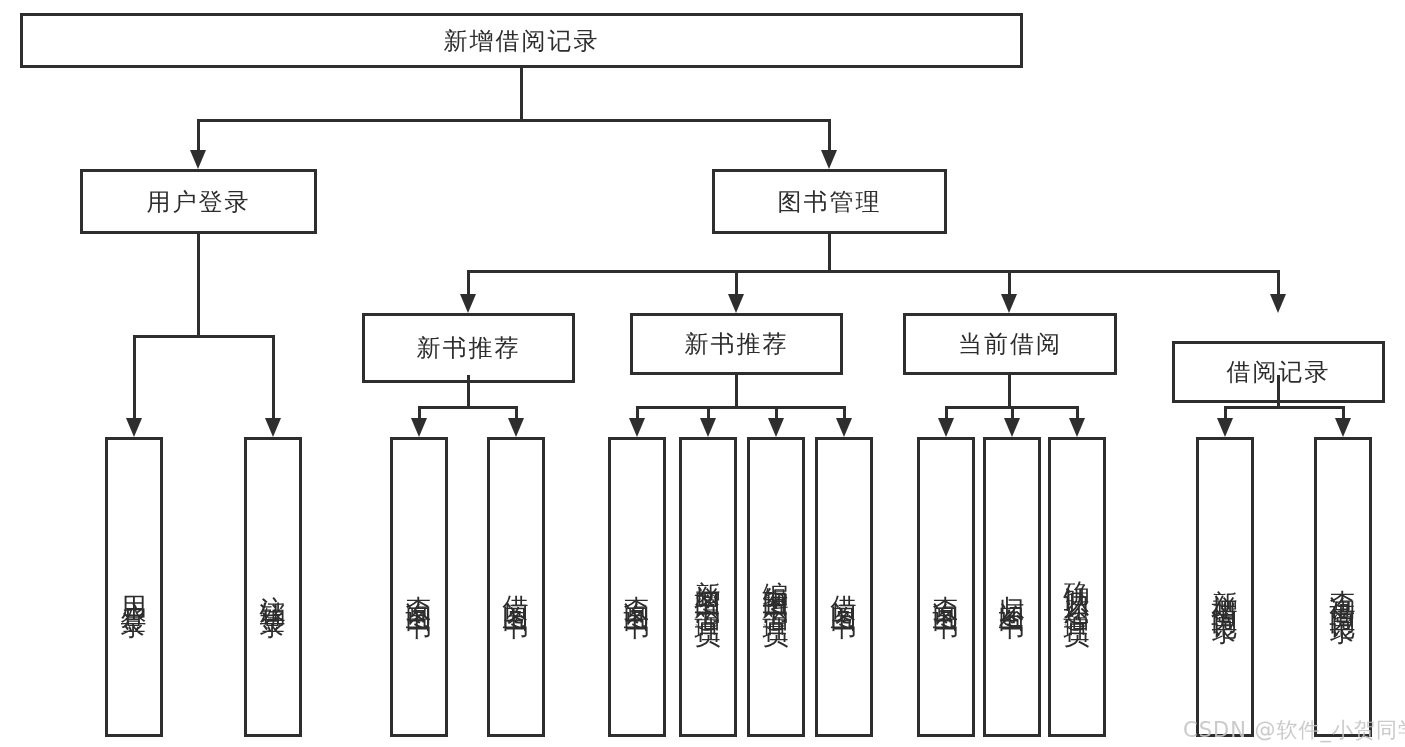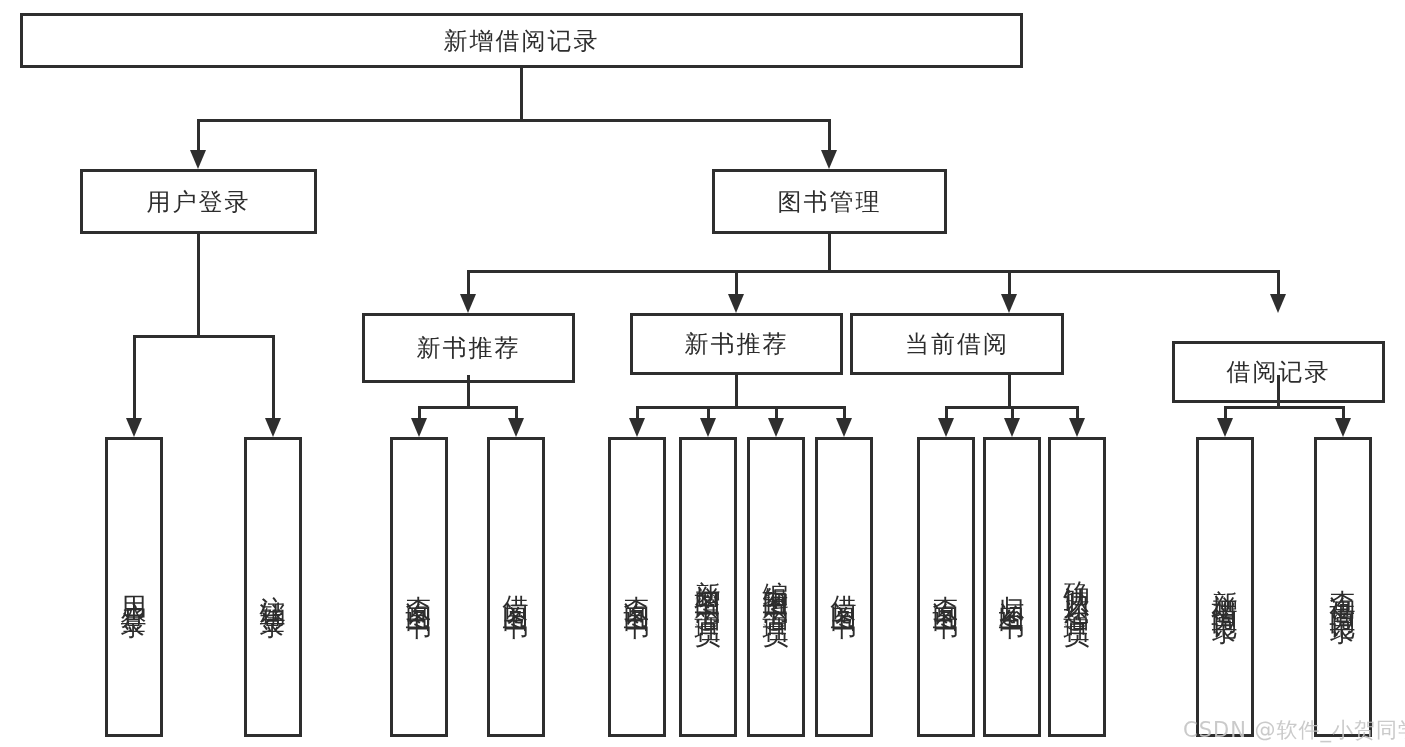--- a/index.html
+++ b/index.html
@@ -84,21 +84,21 @@
   <div class="arrowhead" style="left:1001px;top:294px;"></div>
   <div class="v" style="left:1277px;top:270px;height:25px;"></div>
   <div class="arrowhead" style="left:1270px;top:294px;"></div>
 
   <div class="box" style="left:362px;top:313px;width:213px;height:70px;font-family:Liberation Serif, serif;">
     <span>新书推荐</span>
   </div>
   <div class="box" style="left:630px;top:313px;width:213px;height:62px;">
     <span>新书推荐</span>
   </div>
-  <div class="box" style="left:850px;top:313px;width:214px;height:62px;text-align:right;">
+  <div class="box" style="left:903px;top:313px;width:214px;height:62px;text-align:right;">
     <span>当前借阅</span>
   </div>
   <div class="box" style="left:1172px;top:313px;width:213px;height:62px;margin-top:28px;">
     <span>借阅记录</span>
   </div>
 
   <div class="v" style="left:467px;top:375px;height:31px;"></div>
   <div class="h" style="left:418px;top:406px;width:100px;"></div>
   <div class="v" style="left:418px;top:406px;height:13px;"></div>
   <div class="arrowhead" style="left:411px;top:418px;"></div>

